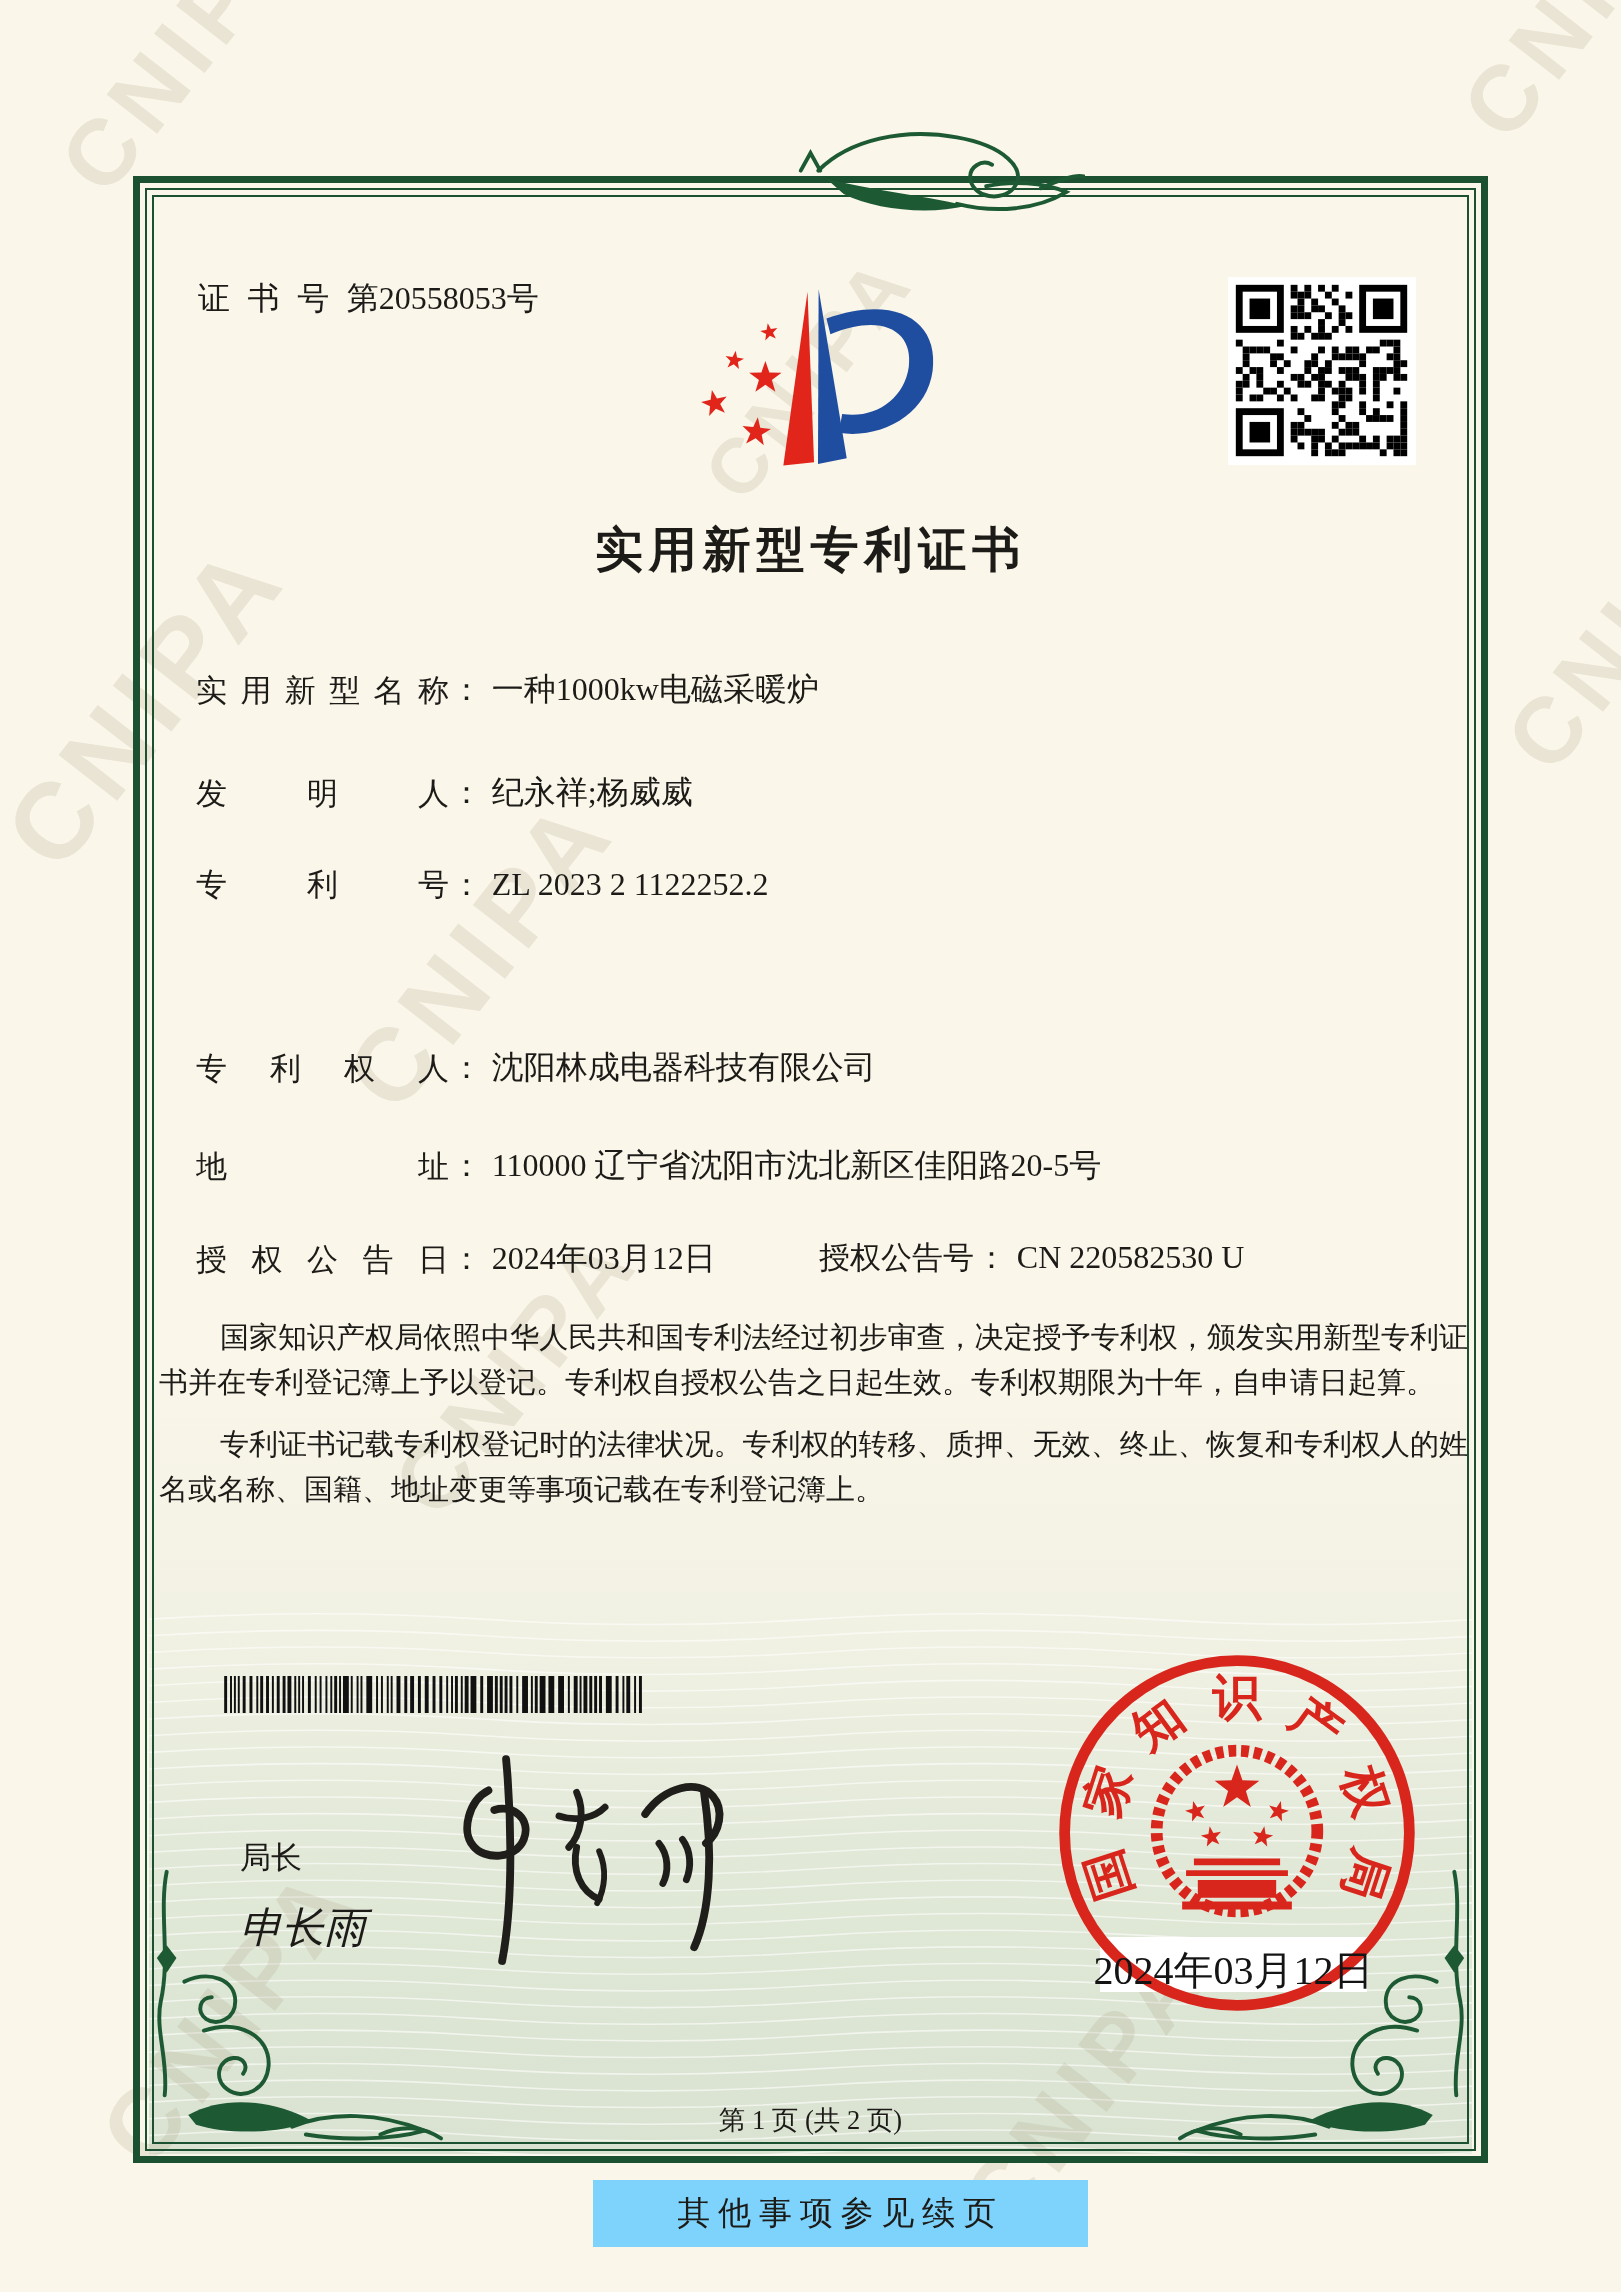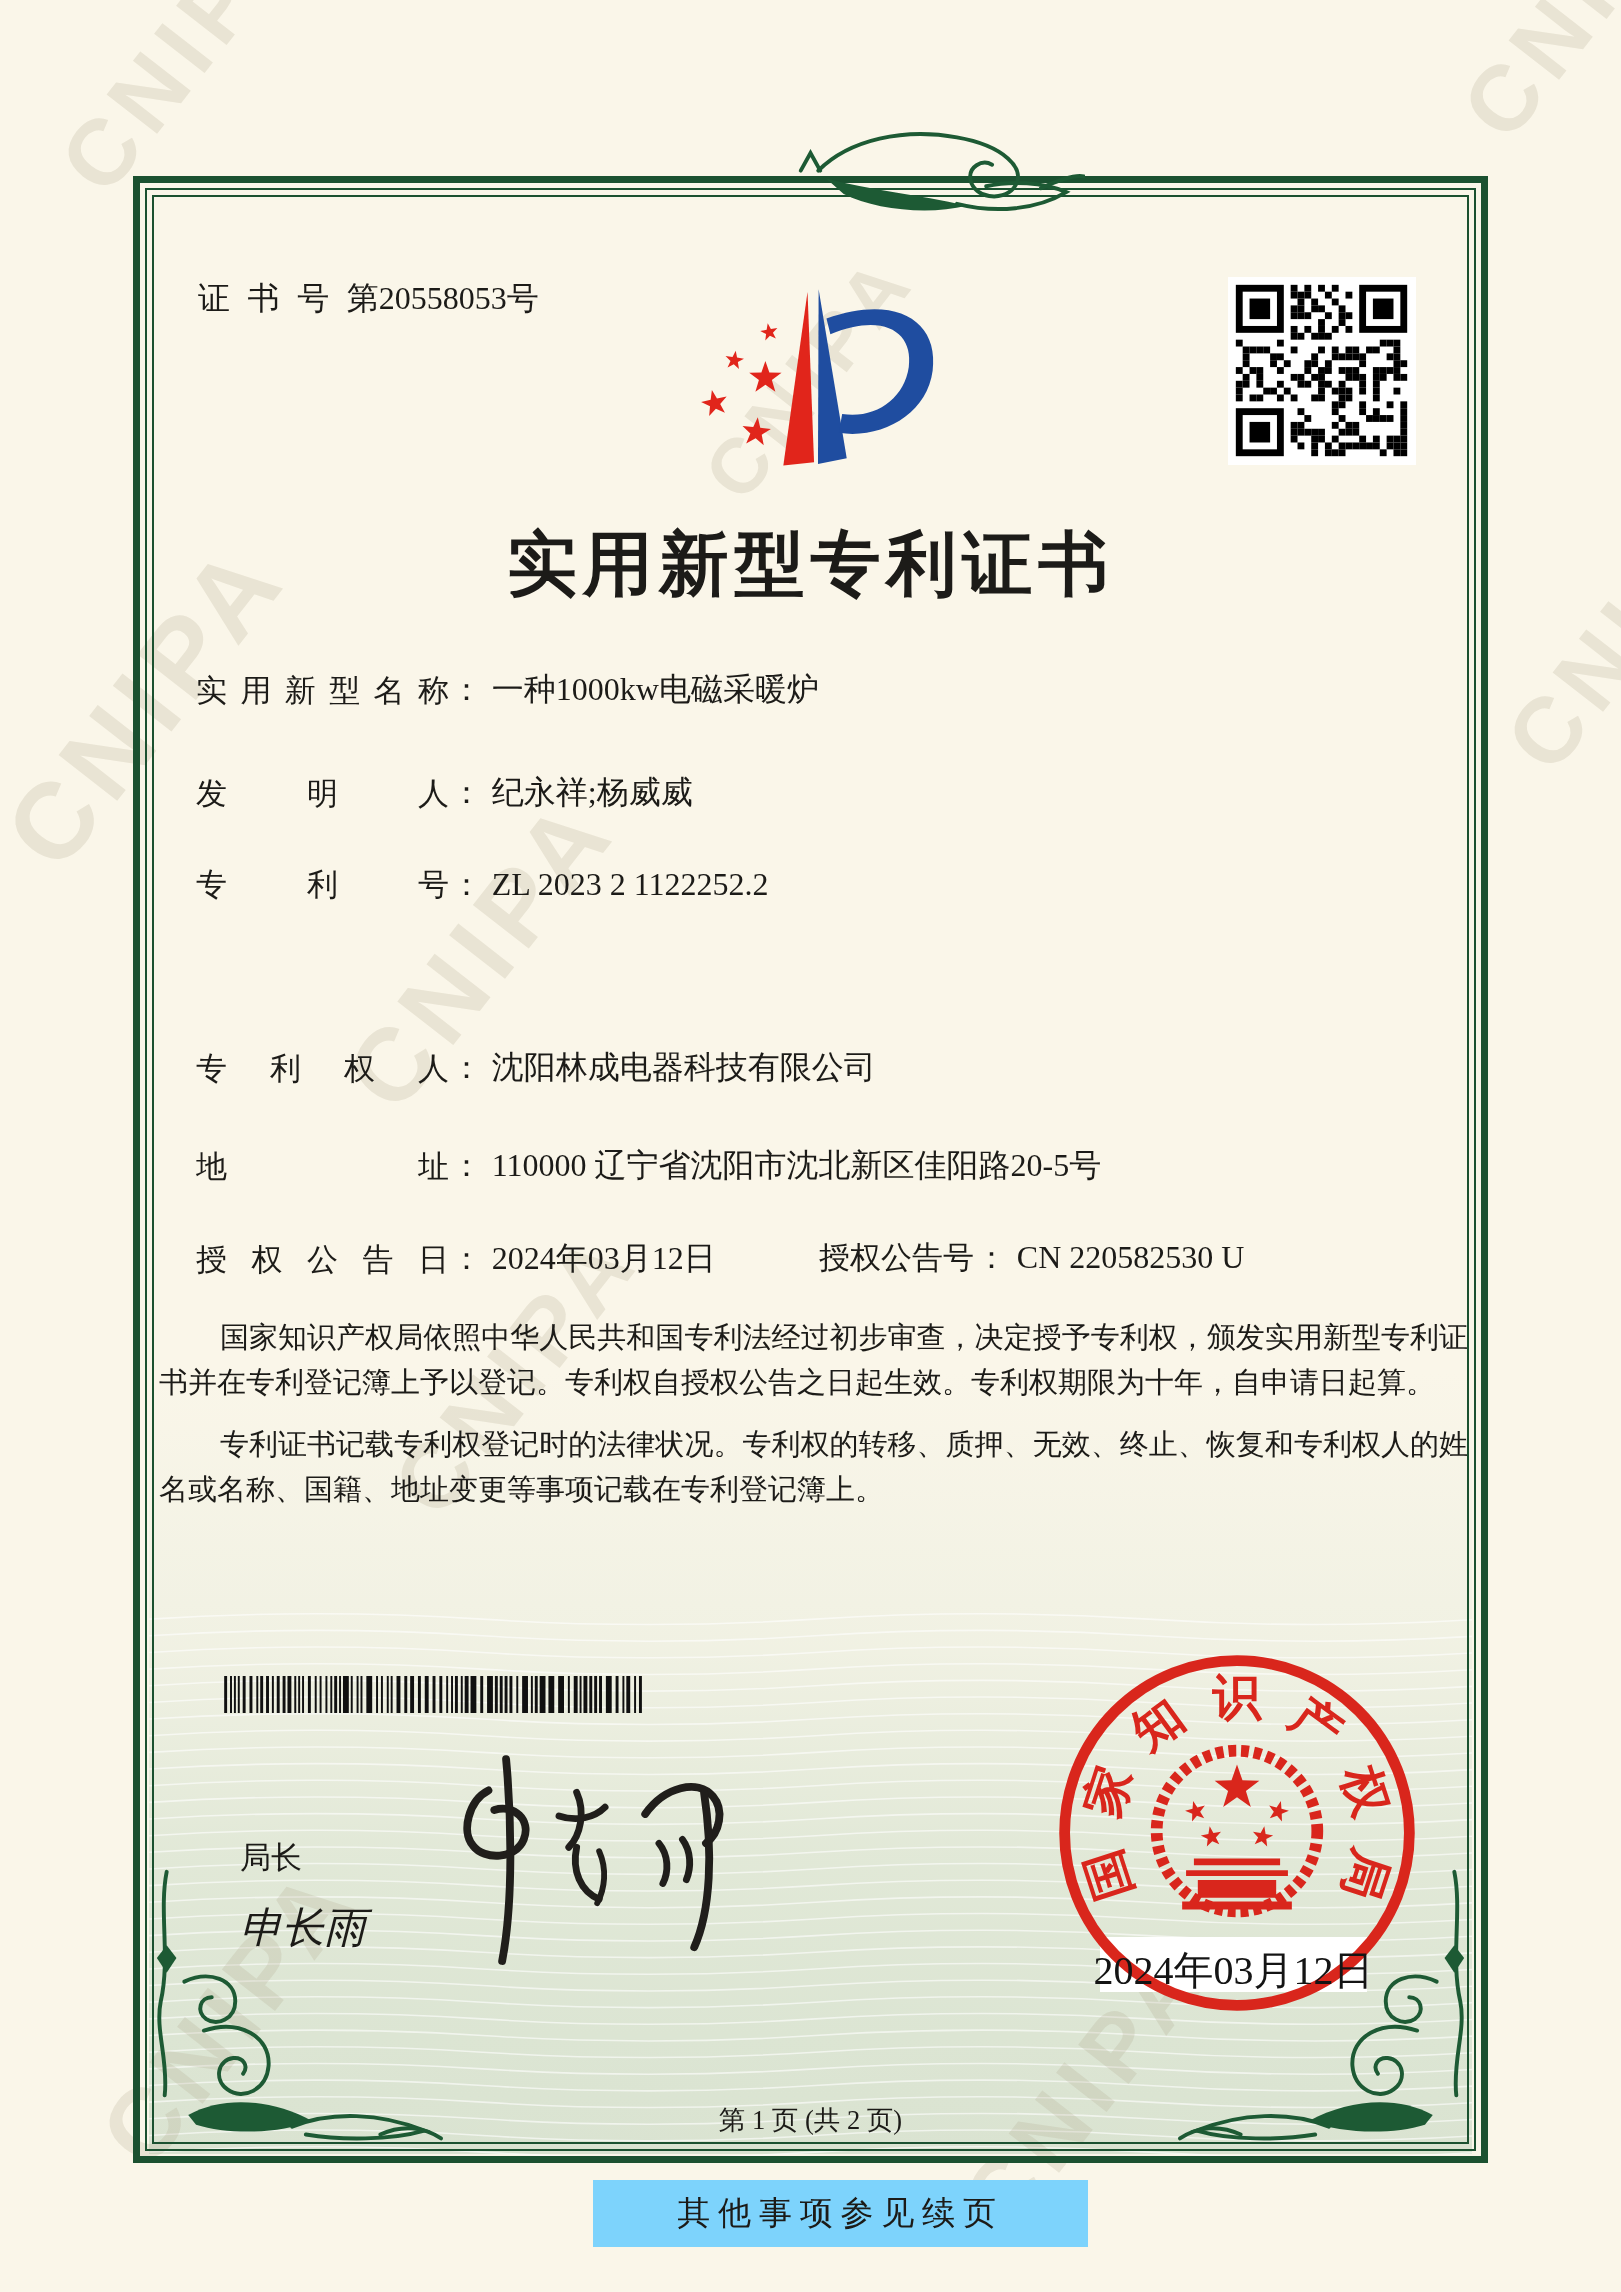--- a/index.html
+++ b/index.html
@@ -14,21 +14,21 @@
   
   .greenzone{position:absolute;left:149px;top:1372px;width:1323px;height:782px;z-index:1;
      background:linear-gradient(180deg,rgba(223,232,216,0) 0%,rgba(223,232,216,0.35) 35%,
                 rgba(221,230,212,0.85) 62%,#dce5d3 85%,#dae3d1 100%);}
   .waves{position:absolute;left:149px;top:1384px;z-index:1;}
   .watermark{position:absolute;z-index:1;font-family:"Liberation Sans",sans-serif;
      font-weight:bold;color:rgba(172,165,137,0.22);letter-spacing:9.8px;transform-origin:left top;}
   .certno{position:absolute;left:198px;top:277px;font-size:32px;z-index:3;}
   .certno .pre{letter-spacing:17.6px;margin-top:24px;}
   .qrbox{position:absolute;left:1228px;top:277px;width:188px;height:188px;background:#fff;z-index:3;}
-  .title{position:absolute;left:0;top:518px;width:1621px;text-align:center;font-size:70px;
+  .title{position:absolute;left:0;top:518px;width:1621px;text-align:center;font-size:48px;
          font-weight:bold;letter-spacing:5.9px;z-index:3;}
   .field{position:absolute;left:196px;font-size:31px;z-index:3;white-space:nowrap;}
   .flabel{display:inline-block;width:253px;text-align:justify;text-align-last:justify;vertical-align:bottom;}
   .fcolon{margin:0 9.8px 0 2px;}
   .fvalue{font-size:32px;}
   .field2{position:absolute;left:819px;font-size:31px;z-index:3;white-space:nowrap;}
   .paras{position:absolute;left:159px;top:1315px;width:1309px;font-size:29px;line-height:45px;
          text-align:justify;z-index:3;}
   .paras p{margin:0 0 16.7px 0;text-indent:61px;}
   .barcode{position:absolute;left:223px;top:1676px;z-index:3;}

